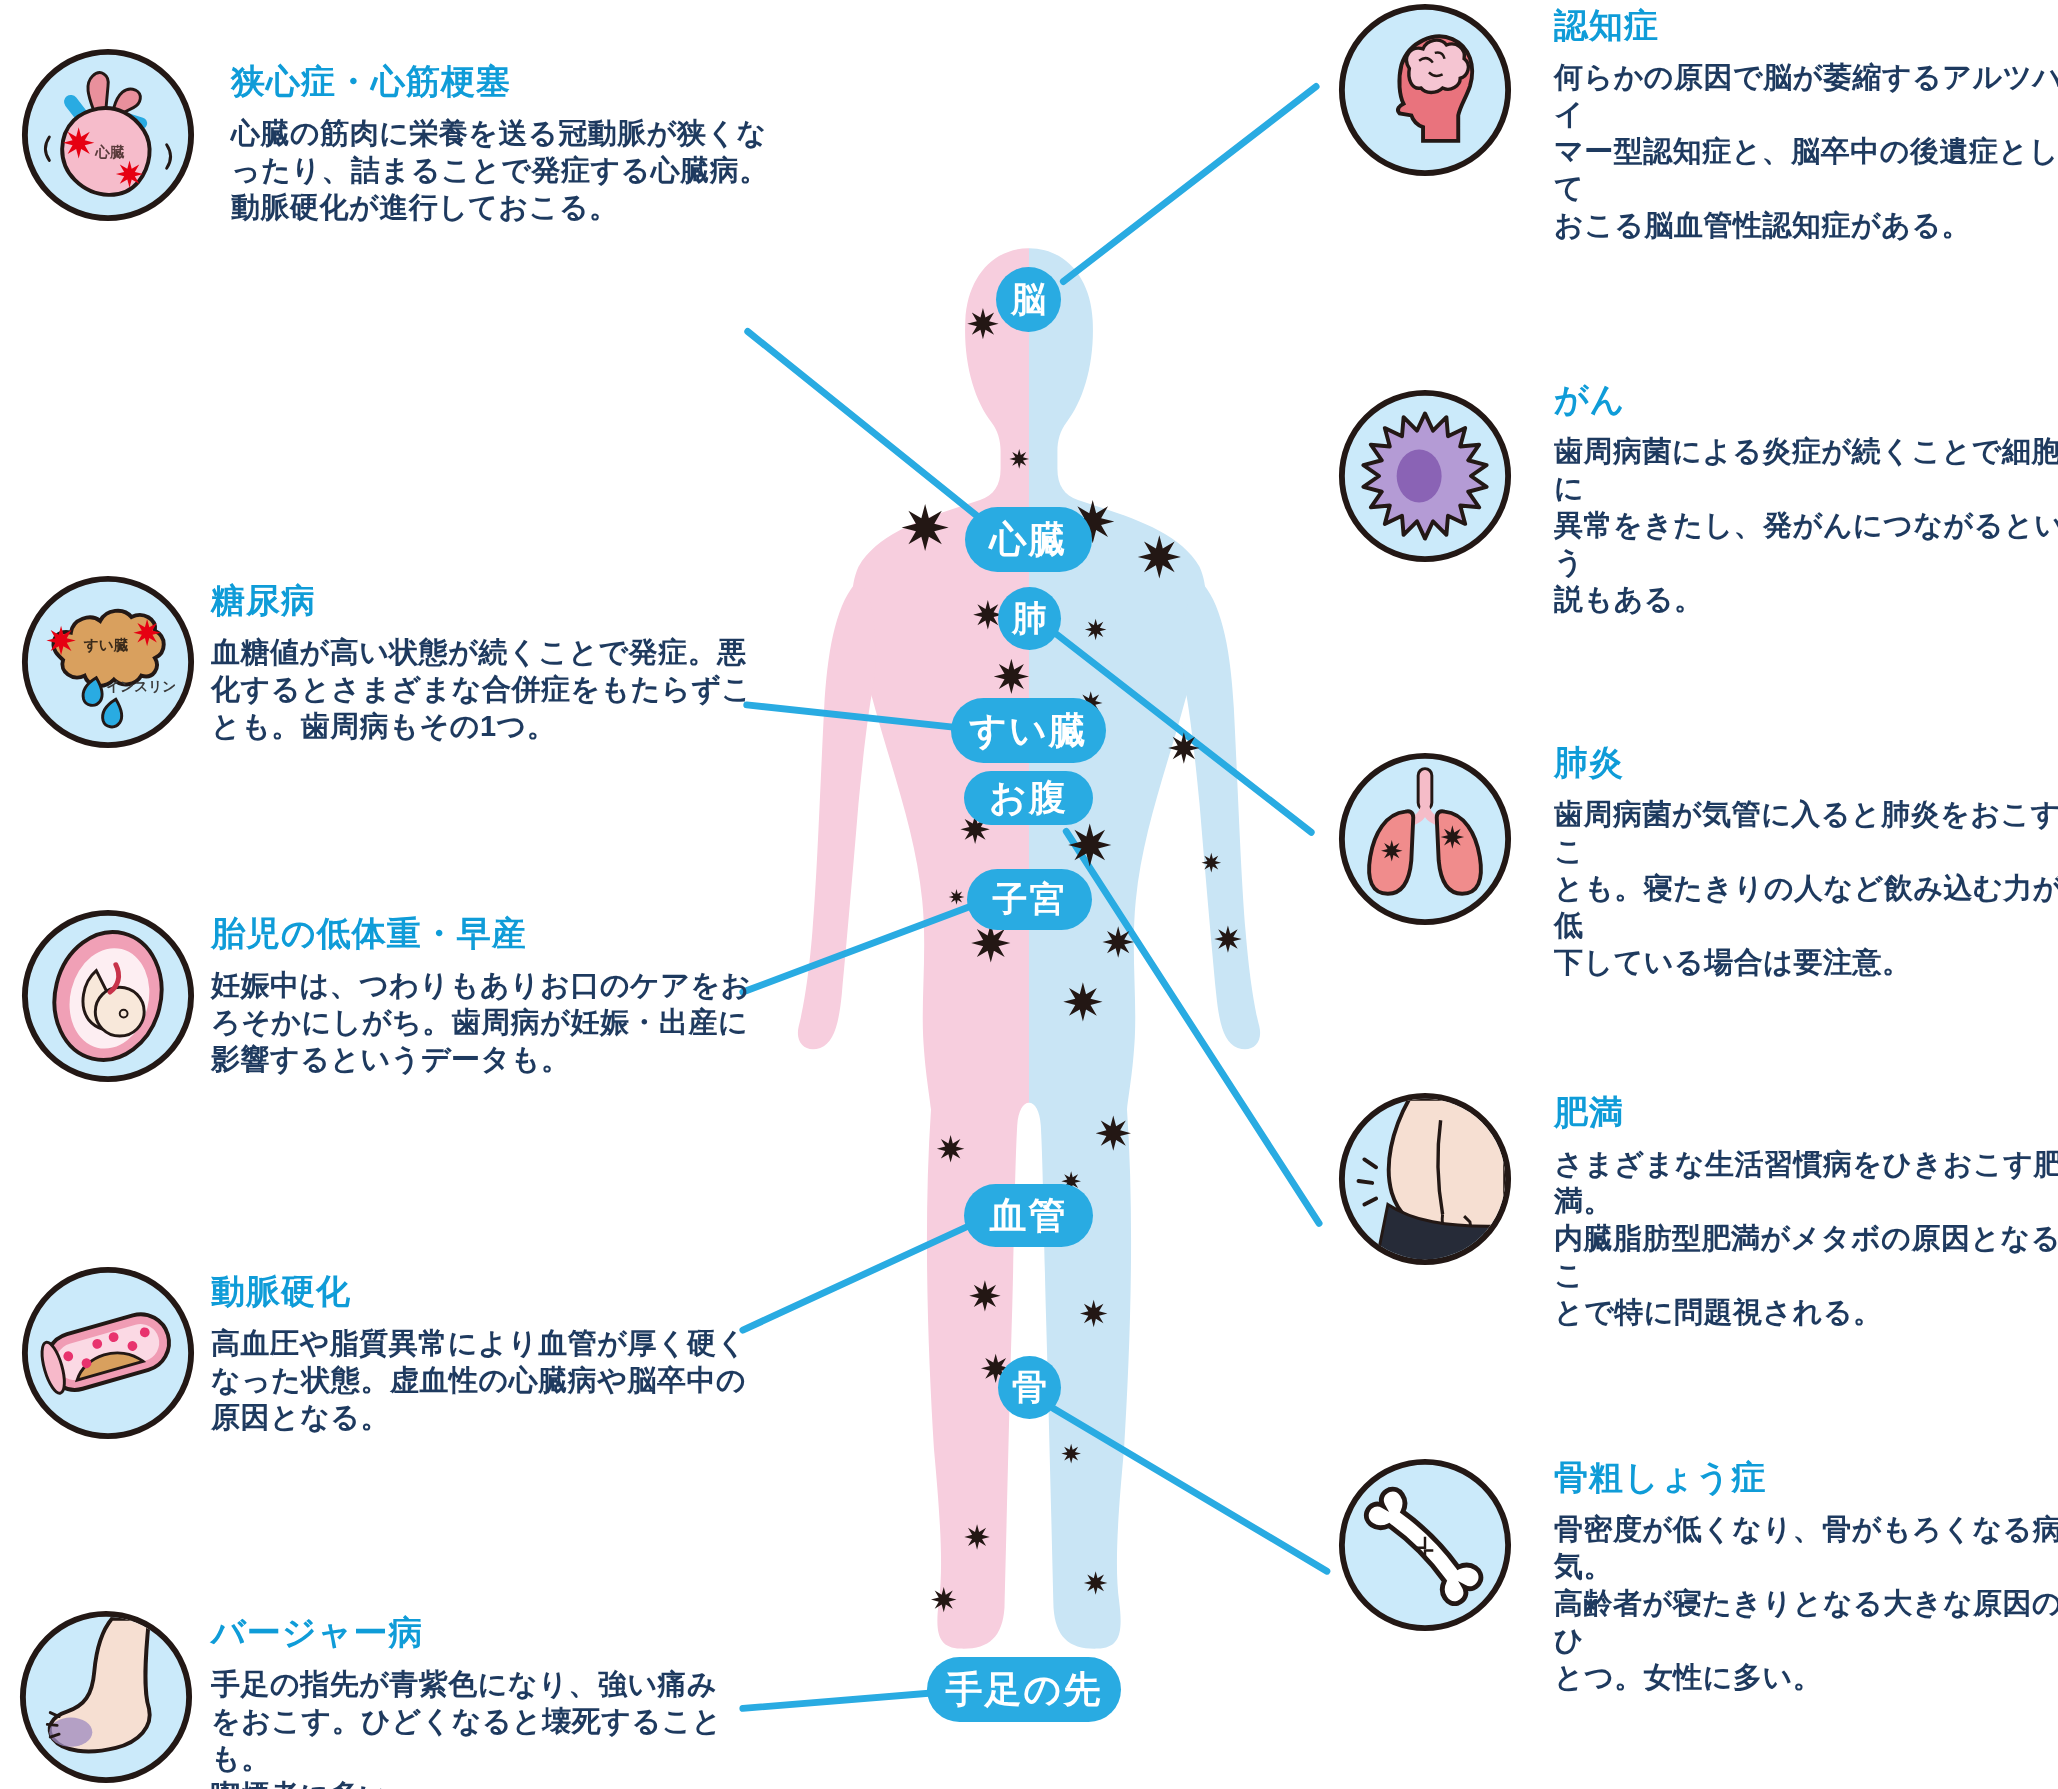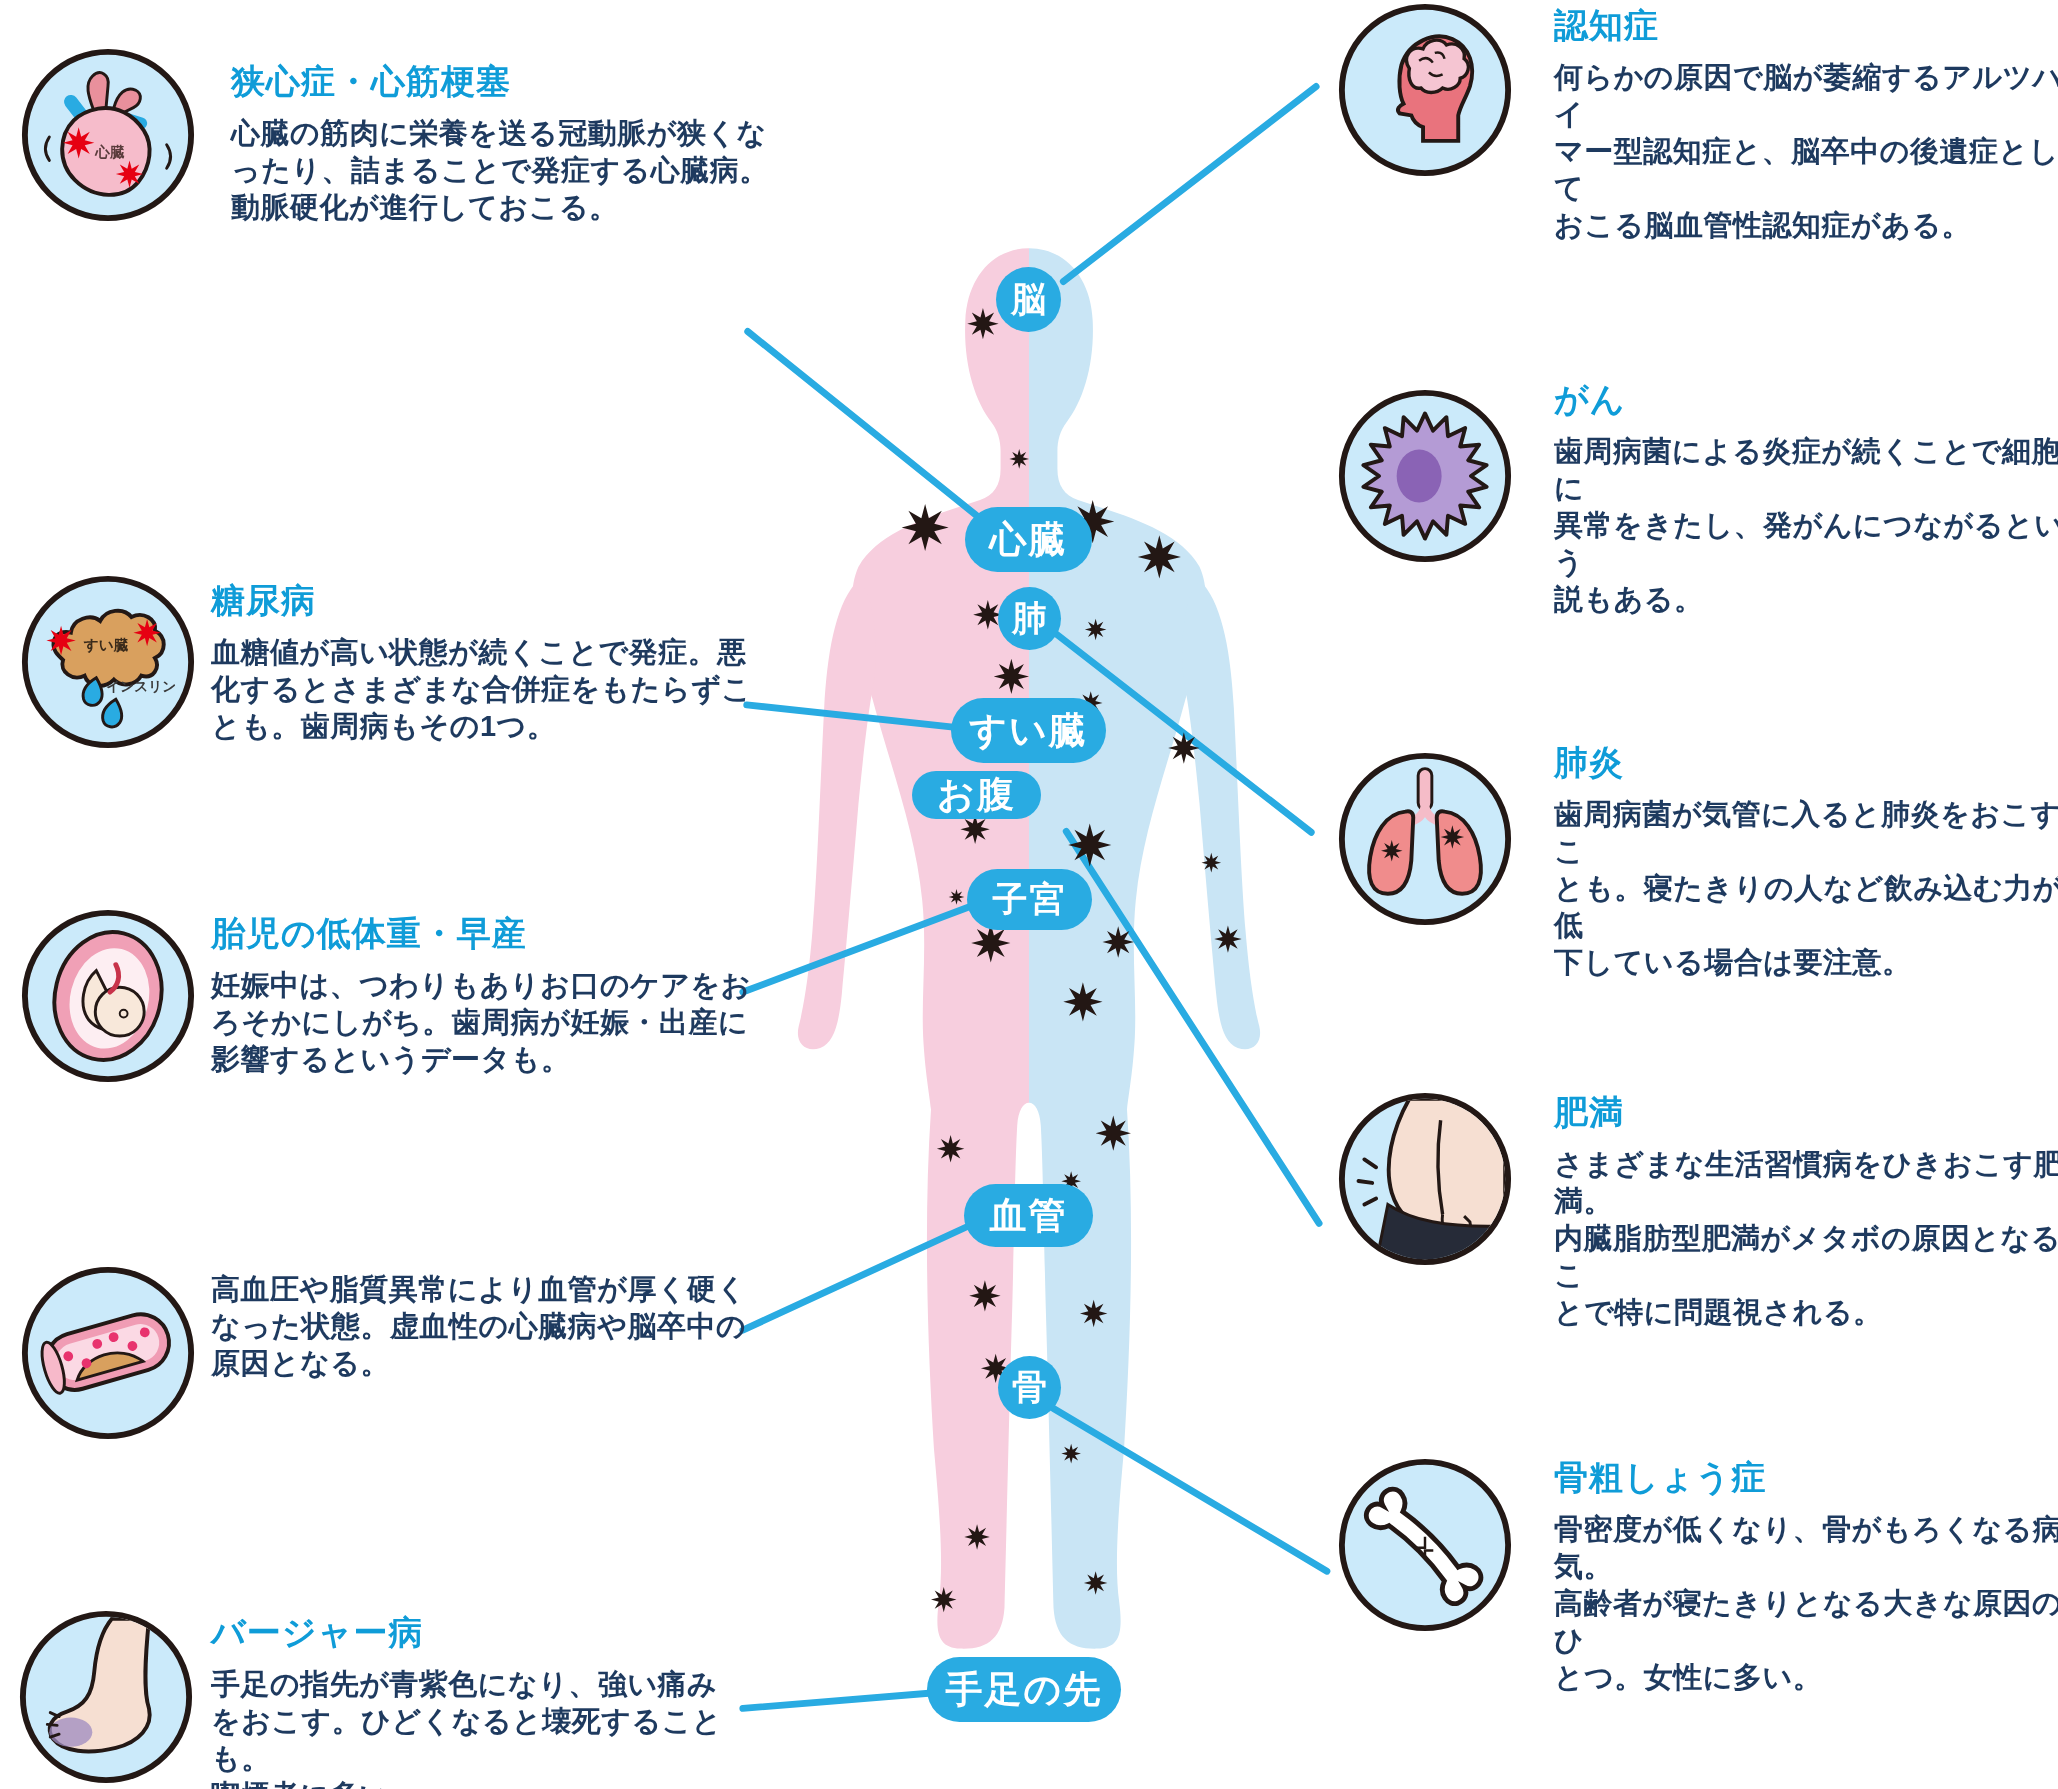--- a/index.html
+++ b/index.html
@@ -99,21 +99,21 @@
         <use href="#germ" transform="translate(963,1632) scale(0.13)"></use>
         <use href="#germ" transform="translate(1118,1615) scale(0.12)"></use>
       </g>
   </svg>
 
   <div>
       <div class="body-label" style="left: 996px; top: 267px; width: 65px; height: 65px; font-size: 35px; letter-spacing: 0px;">脳</div>
       <div class="body-label" style="left: 965px; top: 507px; width: 127px; height: 65px; font-size: 37px;">心臓</div>
       <div class="body-label" style="left: 998px; top: 587px; width: 63px; height: 63px; font-size: 35px; letter-spacing: 0px;">肺</div>
       <div class="body-label" style="left: 951px; top: 698px; width: 155px; height: 65px; font-size: 37px;">すい臓</div>
-      <div class="body-label" style="left: 912px; top: 771px; width: 129px; height: 48px; font-size: 37px;">お腹</div>
+      <div class="body-label" style="left: 964px; top: 771px; width: 129px; height: 54px; font-size: 37px;">お腹</div>
       <div class="body-label" style="left: 967px; top: 869px; width: 125px; height: 61px; font-size: 35px;">子宮</div>
       <div class="body-label" style="left: 964px; top: 1184px; width: 129px; height: 63px; font-size: 37px; text-align: right;">血管</div>
       <div class="body-label" style="left: 998px; top: 1356px; width: 63px; height: 63px; font-size: 35px; letter-spacing: 0px;">骨</div>
       <div class="body-label" style="left: 927px; top: 1657px; width: 194px; height: 65px; font-size: 37px;">手足の先</div>
     </div>
 
   <div>
       <div class="icon-circle" style="left: 19.6px; top: 47px;">
         <svg width="176" height="176" viewBox="0 0 180 180">
           <circle cx="90" cy="90" r="85" fill="#cbeafa" stroke="#231815" stroke-width="6"></circle>
@@ -184,20 +184,21 @@
               <circle cx="82" cy="78" r="5"></circle>
    <circle cx="100" cy="76" r="5"></circle>
               <circle cx="116" cy="90" r="5"></circle>
               <circle cx="132" cy="80" r="5"></circle>
   </g>
   <ellipse cx="32" cy="89" rx="9" ry="27" fill="#f7b9ca" stroke="#231815" stroke-width="3"></ellipse>
  </g>
         </svg>
       </div>
       <div class="item-text" style="left: 211px; top: 1271px; width: 544px;">
+        <h3 class="item-title">動脈硬化</h3>
         <p class="item-desc">高血圧や脂質異常により血管が厚く硬く
 なった状態。虚血性の心臓病や脳卒中の
 原因となる。</p>
       </div>
       <div class="icon-circle" style="left: 17.6px; top: 1609px;">
         <svg width="176" height="176" viewBox="0 0 180 180">
           <circle cx="90" cy="90" r="85" fill="#cbeafa" stroke="#231815" stroke-width="6"></circle>
  <clipPath id="clip-foot">
             <circle cx="90" cy="90" r="82"></circle>
           </clipPath>

